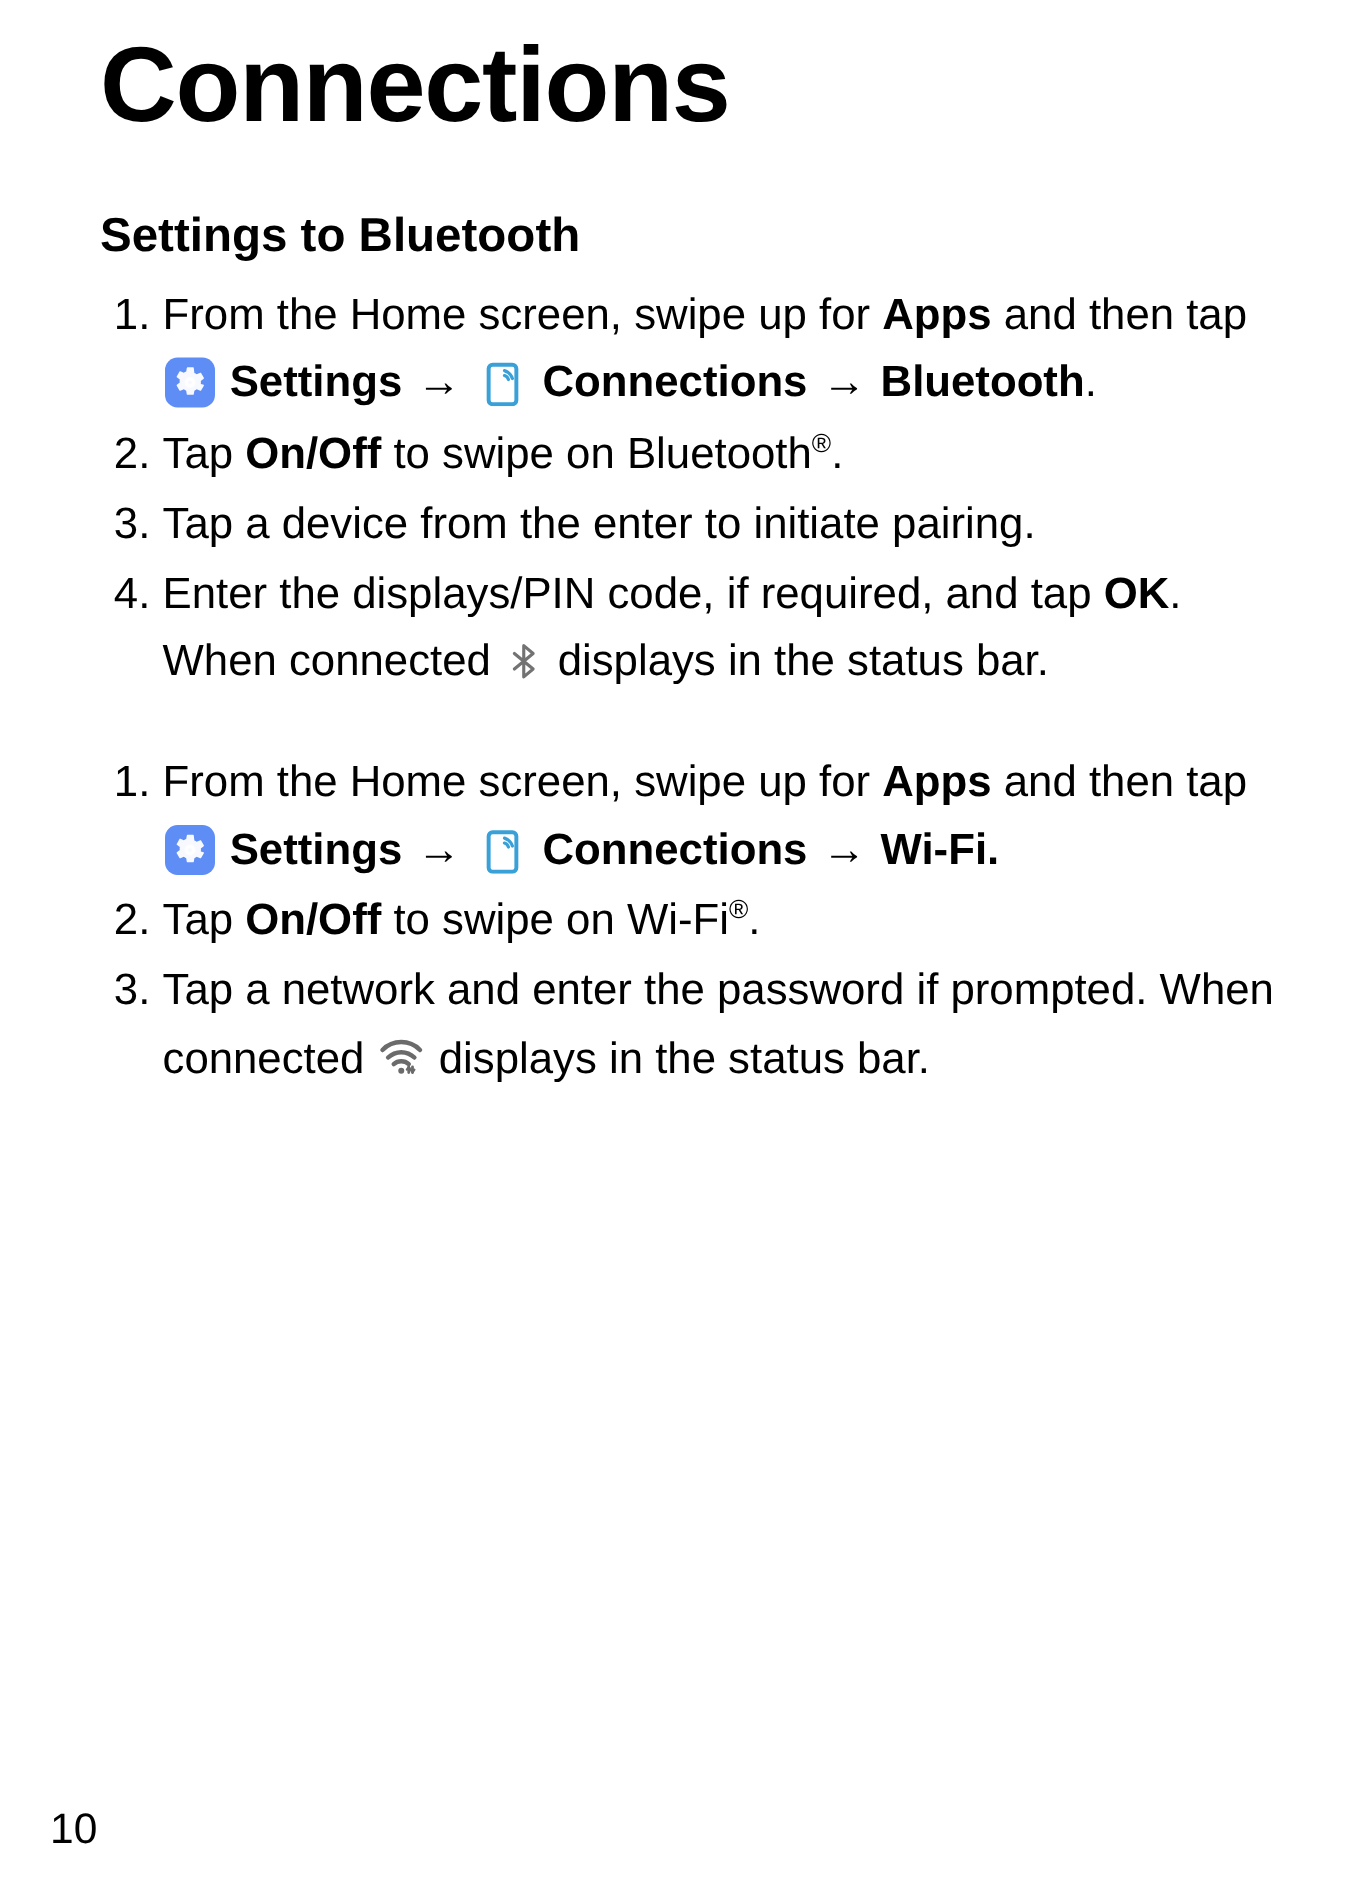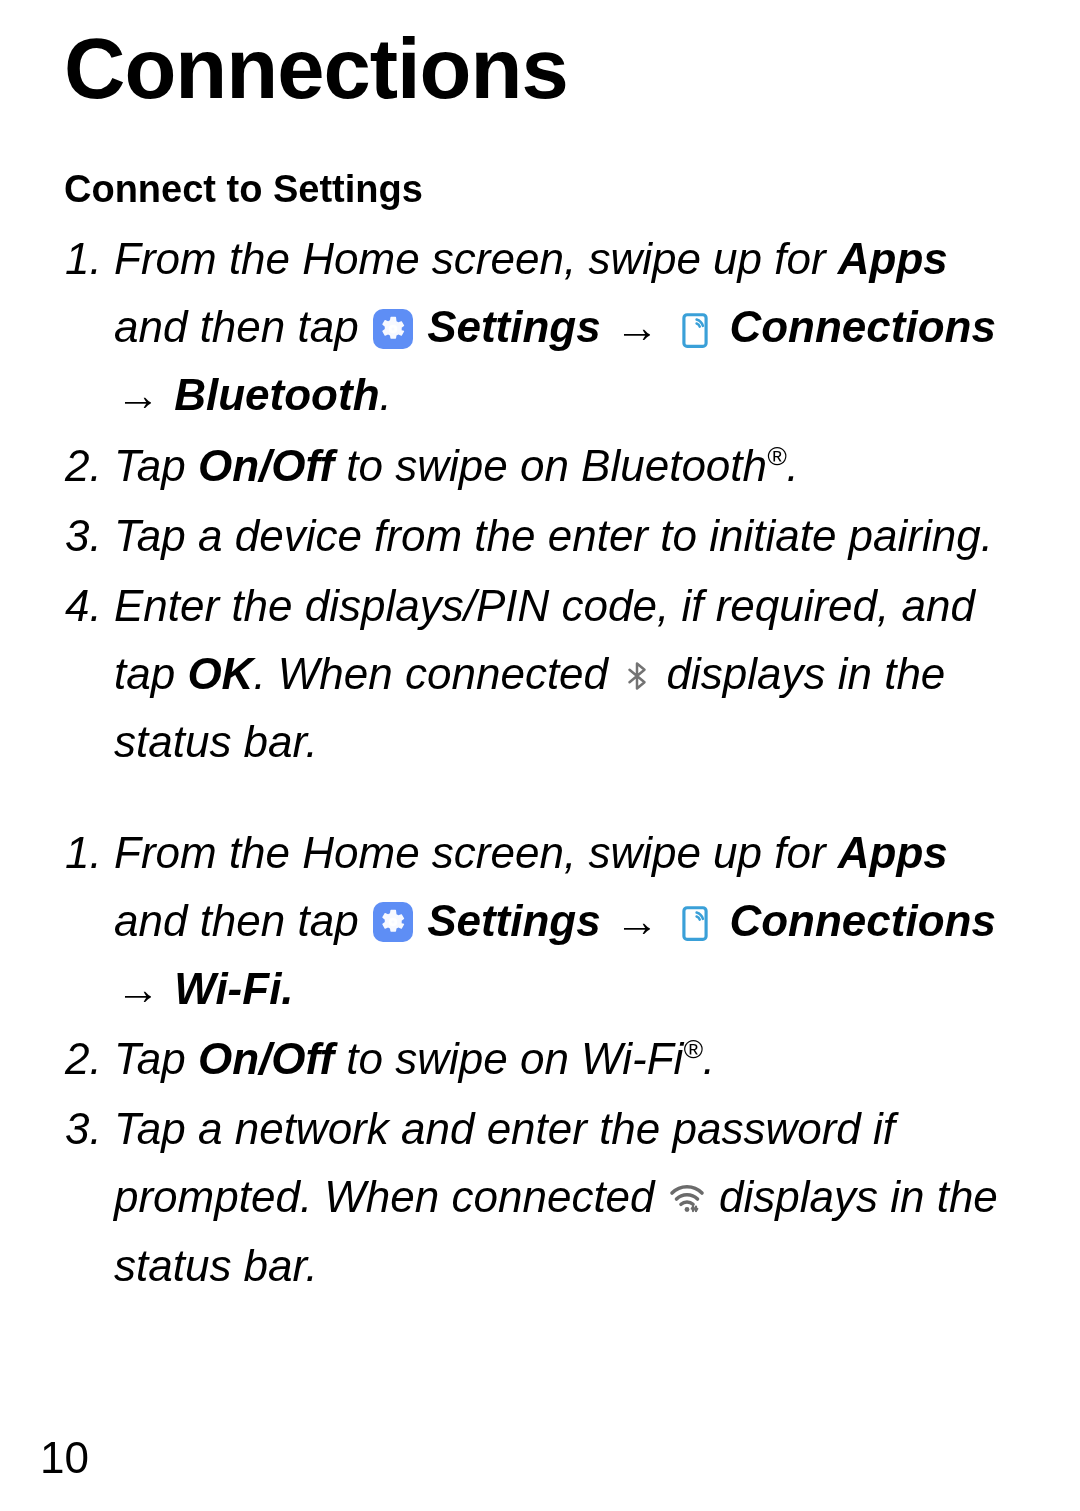--- a/index.html
+++ b/index.html
@@ -7,21 +7,21 @@
     padding: 0;
     background: #fff;
     font-family: Arial, Helvetica, sans-serif;
     color: #000;
     width: 1080px;
     height: 1511px;
     position: relative;
     box-sizing: border-box;
   }
   .page {
-    padding: 20px 56px 0 64px;
+    padding: 20px 56px 0 80px;
     box-sizing: border-box;
     height: 100%;
     position: relative;
   }
   h1.title {
     font-size: 85px;
     font-weight: 700;
     margin: 0 0 50px 0;
     letter-spacing: -1px;
   }
@@ -29,25 +29,24 @@
     font-size: 38px;
     font-weight: 700;
     margin: 0 0 14px 0;
   }
   ol {
     margin: 0 0 42px 0;
     padding: 0 0 0 50px;
     list-style: decimal;
   }
   ol li {
-    font-size: 44px;
+    font-size: 35px;
     line-height: 1.55;
     margin-bottom: 2px;
     font-weight: 400;
-    font-style: italic;
   }
   .b { font-weight: 700; }
   .arrow { font-weight: 700; margin: 0 2px; }
   .reg { font-size: 0.6em; vertical-align: super; }
   .icon {
     display: inline-block;
     vertical-align: middle;
     position: relative;
     top: -2px;
     margin: 0 2px;
@@ -63,32 +62,32 @@
   .conn-wrap {
     width: 40px; height: 40px;
     display: inline-flex;
     align-items: center;
     justify-content: center;
   }
   .page-num {
     position: absolute;
     bottom: 28px;
     left: 40px;
-    font-size: 44px;
+    font-size: 34px;
   }
   svg { display: block; }
 </style>
 </head>
 <body>
 
 <div class="page">
 
   <h1 class="title">Connections</h1>
 
-  <h2 class="section">Connect to Settings</h2>
+  <h2 class="section">Settings to Bluetooth</h2>
   <ol>
     <li>
       <span>From the Home screen, swipe up for </span><span class="b">Apps</span><span> and then tap </span>
       <span class="icon gear-wrap">
         <svg width="28" height="28" viewBox="0 0 24 24">
             <path fill="#fff" stroke="#fff" stroke-width="0.3" d="M12 8.5a3.5 3.5 0 100 7 3.5 3.5 0 000-7zm0 2a1.5 1.5 0 110 3 1.5 1.5 0 010-3z"></path>
             <path fill="#fff" d="M19.4 13c0-.3.1-.7.1-1s0-.7-.1-1l2-1.6c.2-.1.2-.4.1-.6l-1.9-3.3c-.1-.2-.4-.3-.6-.2l-2.4 1c-.5-.4-1-.7-1.6-.9L14.6 2c0-.2-.2-.4-.5-.4h-3.8c-.2 0-.4.2-.5.4l-.4 2.4c-.6.2-1.1.5-1.6.9l-2.4-1c-.2-.1-.5 0-.6.2L2.9 7.8c-.1.2-.1.5.1.6l2 1.6c0 .3-.1.7-.1 1s0 .7.1 1l-2 1.6c-.2.1-.2.4-.1.6l1.9 3.3c.1.2.4.3.6.2l2.4-1c.5.4 1 .7 1.6.9l.4 2.4c0 .2.2.4.5.4h3.8c.2 0 .4-.2.5-.4l.4-2.4c.6-.2 1.1-.5 1.6-.9l2.4 1c.2.1.5 0 .6-.2l1.9-3.3c.1-.2.1-.5-.1-.6L19.4 13z" opacity="0.95"></path>
           </svg>
       </span>
       <span class="b">Settings</span>

